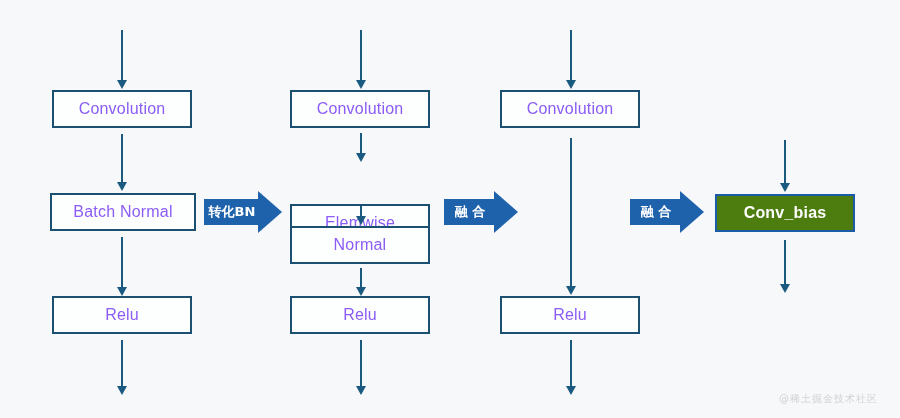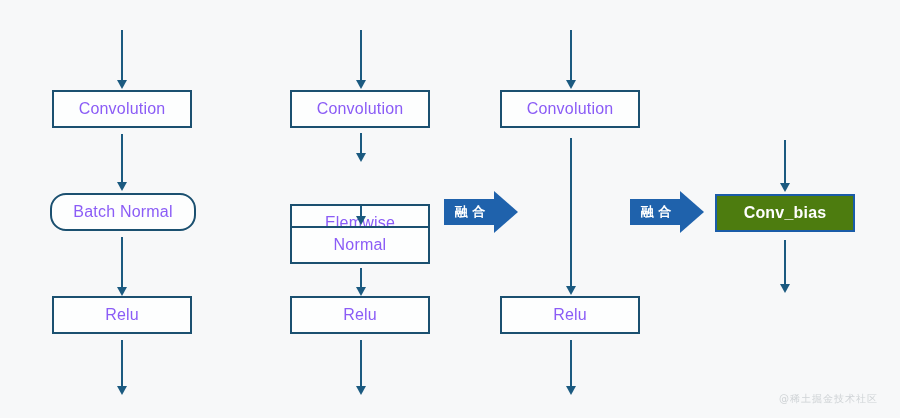--- a/index.html
+++ b/index.html
@@ -114,34 +114,40 @@
   <div class="vline" style="left:121px; top:30px; height:52px;"></div>
   <div class="vhead" style="left:117px; top:80px;"></div>
 
   <div class="node" style="left:52px; top:90px; width:140px; height:38px;">
     <span>Convolution</span>
   </div>
 
   <div class="vline" style="left:121px; top:134px; height:50px;"></div>
   <div class="vhead" style="left:117px; top:182px;"></div>
 
-  <div class="node" style="left:50px; top:193px; width:146px; height:38px;border-radius:16px;">
+  <div class="node" style="left:50px; top:193px; width:146px; height:38px;">
     <span>Batch Normal</span>
   </div>
 
   <div class="vline" style="left:121px; top:237px; height:52px;"></div>
   <div class="vhead" style="left:117px; top:287px;"></div>
 
   <div class="node" style="left:52px; top:296px; width:140px; height:38px;">
     <span>Relu</span>
   </div>
 
   <div class="vline" style="left:121px; top:340px; height:48px;"></div>
   <div class="vhead" style="left:117px; top:386px;"></div>
 
+  <div class="fatarrow" style="left:204px; top:191px; width:78px; height:42px;">
+    <div class="shaft" style="width:56px; height:26px;">
+      <span class="flabel">转化BN</span>
+    </div>
+    <div class="head" style="left:54px;"></div>
+  </div>
 
   <div class="vline" style="left:360px; top:30px; height:52px;"></div>
   <div class="vhead" style="left:356px; top:80px;"></div>
 
   <div class="node" style="left:290px; top:90px; width:140px; height:38px;">
     <span>Convolution</span>
   </div>
 
   <div class="vline" style="left:360px; top:133px; height:22px;"></div>
   <div class="vhead" style="left:356px; top:153px;"></div>

